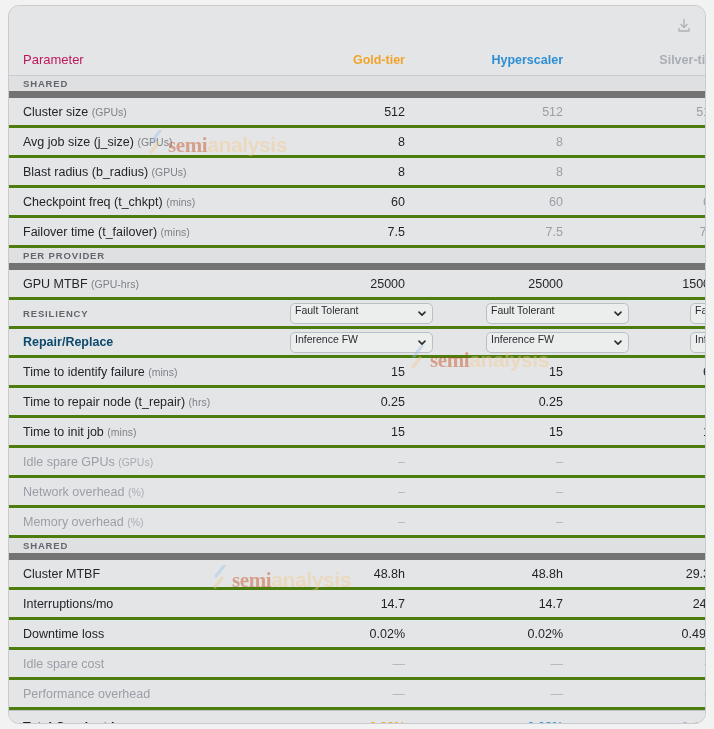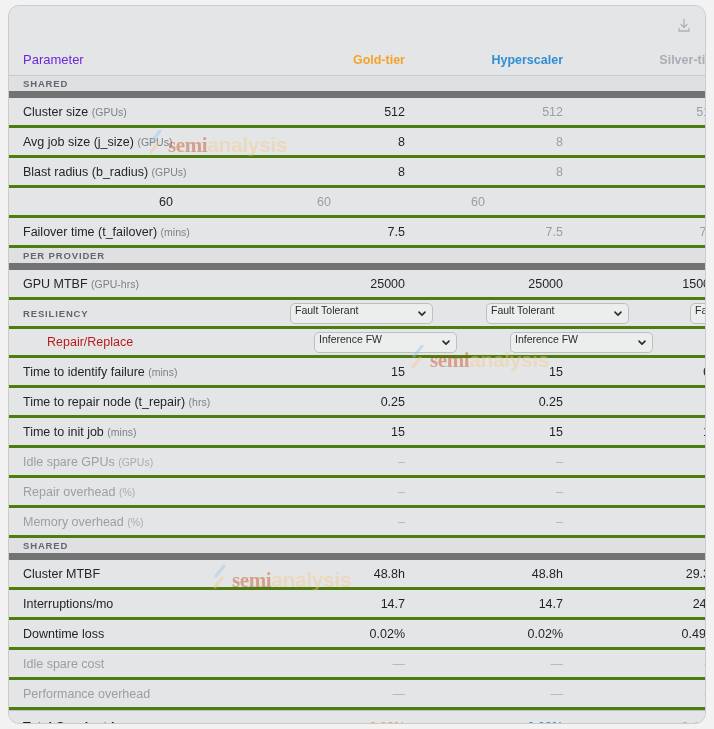--- a/index.html
+++ b/index.html
@@ -56,21 +56,21 @@
     display: flex;
     align-items: center;
     height: 32px;
     padding: 0 14px;
     border-bottom: 1px solid #c9cbce;
     background: #e4e5e7;
   }
   .h-param {
     flex: 0 0 232px;
     font-size: 13px;
-    color: #6d28d9;
+    color: #be185d;
   }
   .h-col {
     flex: 0 0 150px;
     text-align: right;
     font-size: 12.5px;
     font-weight: bold;
   }
   .h-col.c1 { color: #f2a42a; }
   .h-col.c2 { color: #2e8fd4; flex: 0 0 158px; }
   .h-col.c3 { color: #a9aeb6; flex: 0 0 154px; }
@@ -137,24 +137,23 @@
   }
   .sel-label {
     flex: 0 0 232px;
     font-size: 9.5px;
     font-weight: bold;
     letter-spacing: .85px;
     color: #62666d;
   }
   .sel-label.plain {
     font-size: 12.5px;
-    font-weight: normal;
+    font-weight: bold;
     letter-spacing: 0;
-    color: #b91c1c;
-    margin-left: 24px;
+    color: #0c4a6e;
   }
   .sel-wrap {
     flex: 0 0 150px;
     display: flex;
     justify-content: flex-start;
   }
   .sel-wrap.w2 { flex: 0 0 158px; }
   .sel-wrap.w3 { flex: 0 0 154px; }
 
   .dropdown {
@@ -258,20 +257,21 @@
     <div class="val v2">8</div>
     <div class="val v3">8</div>
   </div>
   <div class="row">
     <div class="label"><span>Blast radius (b_radius)</span> <span class="unit">(GPUs)</span></div>
     <div class="val v1">8</div>
     <div class="val v2">8</div>
     <div class="val v3">8</div>
   </div>
   <div class="row">
+    <div class="label"><span>Checkpoint freq (t_chkpt)</span> <span class="unit">(mins)</span></div>
     <div class="val v1">60</div>
     <div class="val v2">60</div>
     <div class="val v3">60</div>
   </div>
   <div class="row">
     <div class="label"><span>Failover time (t_failover)</span> <span class="unit">(mins)</span></div>
     <div class="val v1">7.5</div>
     <div class="val v2">7.5</div>
     <div class="val v3">7.5</div>
   </div>
@@ -363,21 +363,21 @@
     <div class="val v2">15</div>
     <div class="val v3">15</div>
   </div>
   <div class="row dim">
     <div class="label"><span>Idle spare GPUs</span> <span class="unit">(GPUs)</span></div>
     <div class="val v1 dash">–</div>
     <div class="val v2 dash">–</div>
     <div class="val v3 dash">–</div>
   </div>
   <div class="row dim">
-    <div class="label"><span>Repair overhead</span> <span class="unit">(%)</span></div>
+    <div class="label"><span>Network overhead</span> <span class="unit">(%)</span></div>
     <div class="val v1 dash">–</div>
     <div class="val v2 dash">–</div>
     <div class="val v3 dash">–</div>
   </div>
   <div class="row dim">
     <div class="label"><span>Memory overhead</span> <span class="unit">(%)</span></div>
     <div class="val v1 dash">–</div>
     <div class="val v2 dash">–</div>
     <div class="val v3 dash">–</div>
   </div>

